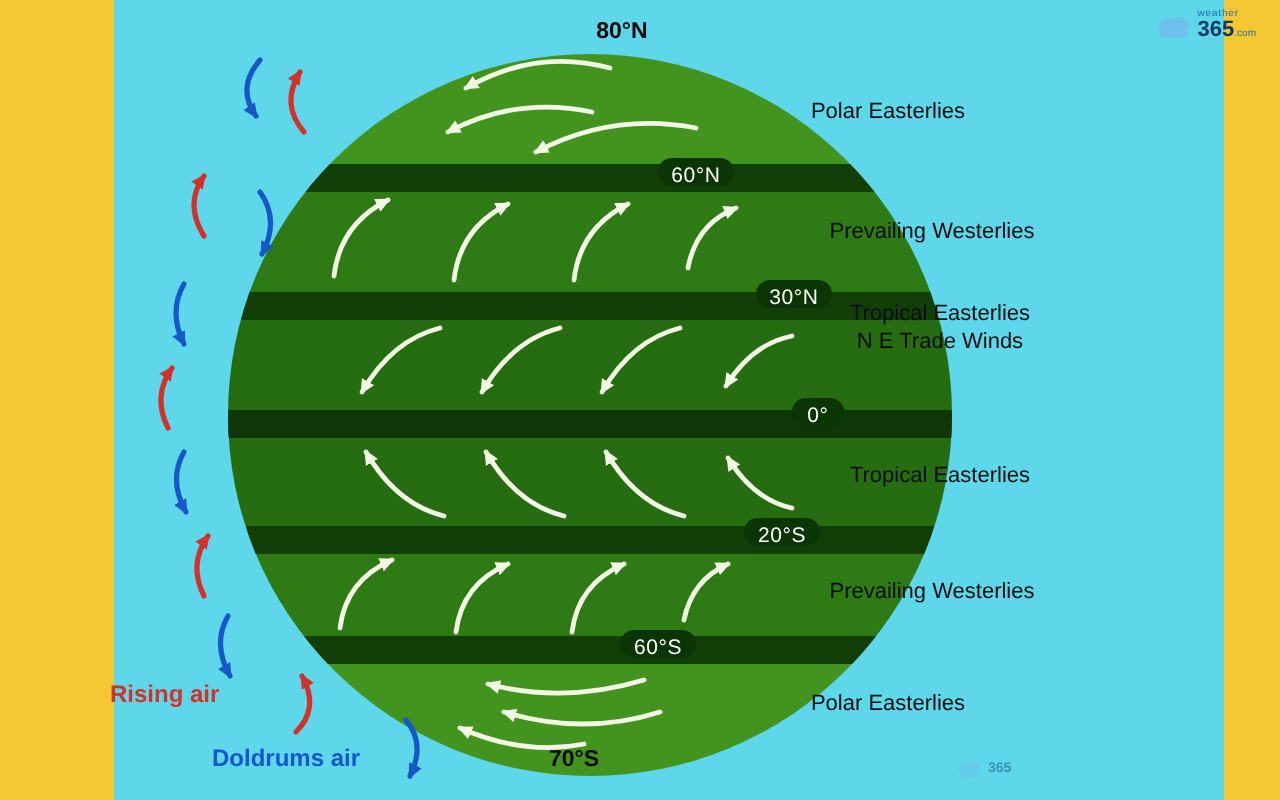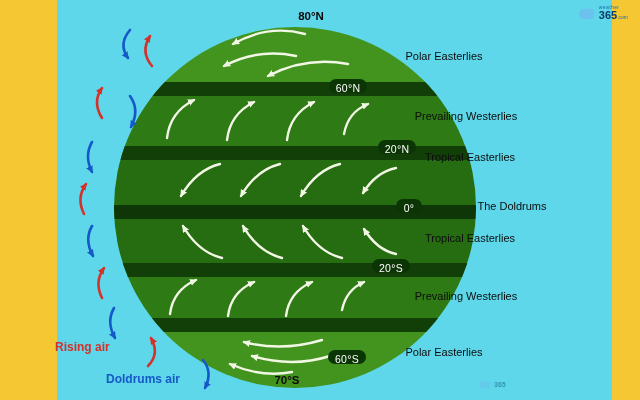--- a/index.html
+++ b/index.html
@@ -123,37 +123,35 @@
     <path class="ab" marker-end="url(#mb)" d="M 130 30 Q 118 44 128 58"></path>
     <path class="ab" marker-end="url(#mb)" d="M 130 96 Q 140 110 131 127"></path>
     <path class="ab" marker-end="url(#mb)" d="M 92 142 Q 84 156 92 172"></path>
     <path class="ab" marker-end="url(#mb)" d="M 92 226 Q 84 240 93 256"></path>
     <path class="ab" marker-end="url(#mb)" d="M 114 308 Q 106 322 115 338"></path>
     <path class="ab" marker-end="url(#mb)" d="M 203 360 Q 213 372 205 388"></path>
   </svg>
 
   <div class="lat-plain" style="left:285px; top:10px; width:52px;">80°N</div>
   <div class="lat-badge" style="left:329px; top:79px;  width:38px;">60°N</div>
-  <div class="lat-badge" style="left:378px; top:140px; width:38px;">20°N</div>
+  <div class="lat-badge" style="left:378px; top:140px; width:38px;">30°N</div>
   <div class="lat-badge" style="left:396px; top:199px; width:26px;">0°</div>
   <div class="lat-badge" style="left:372px; top:259px; width:38px;">20°S</div>
-  <div class="lat-badge" style="left:328px; top:315px; width:38px;margin-top:35px;">60°S</div>
+  <div class="lat-badge" style="left:310px; top:315px; width:38px;">60°S</div>
   <div class="lat-plain" style="left:261px; top:374px; width:52px;">70°S</div>
 
   <div class="zone-label" style="left:379px; top:49px; width:130px;">
     <div>Polar Easterlies</div>
   </div>
   <div class="zone-label" style="left:396px; top:109px; width:140px;">
     <div>Prevailing Westerlies</div>
   </div>
   <div class="zone-label" style="left:400px; top:150px; width:140px;">
     <div>Tropical Easterlies</div>
-  </div>
-  <div class="zone-label" style="left:447px; top:199px; width:130px;">
-    <div>The Doldrums</div>
+    <div>N E Trade Winds</div>
   </div>
   <div class="zone-label" style="left:400px; top:231px; width:140px;">
     <div>Tropical Easterlies</div>
   </div>
   <div class="zone-label" style="left:396px; top:289px; width:140px;">
     <div>Prevailing Westerlies</div>
   </div>
   <div class="zone-label" style="left:379px; top:345px; width:130px;">
     <div>Polar Easterlies</div>
   </div>

